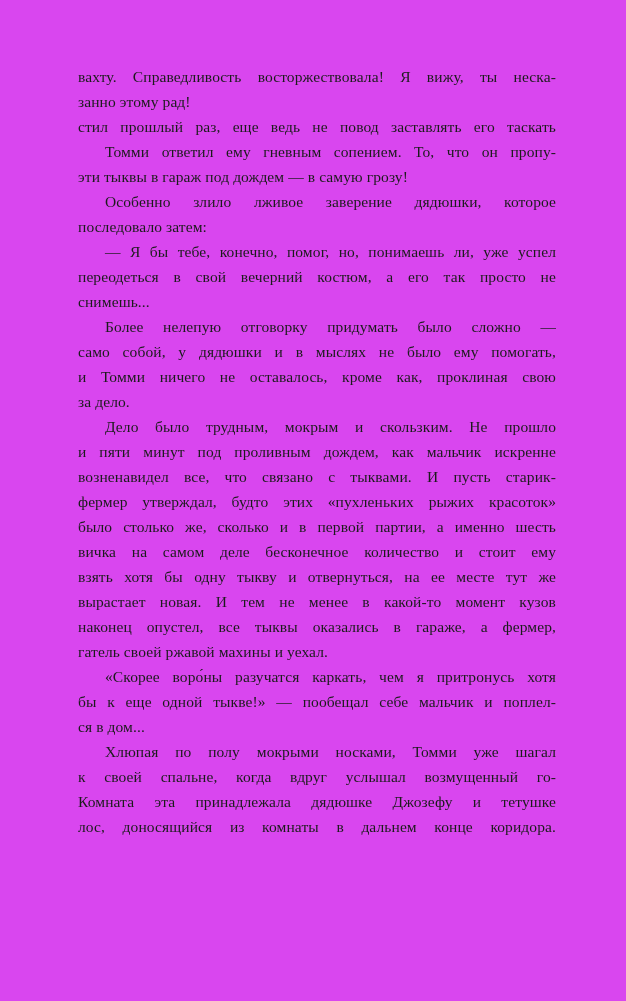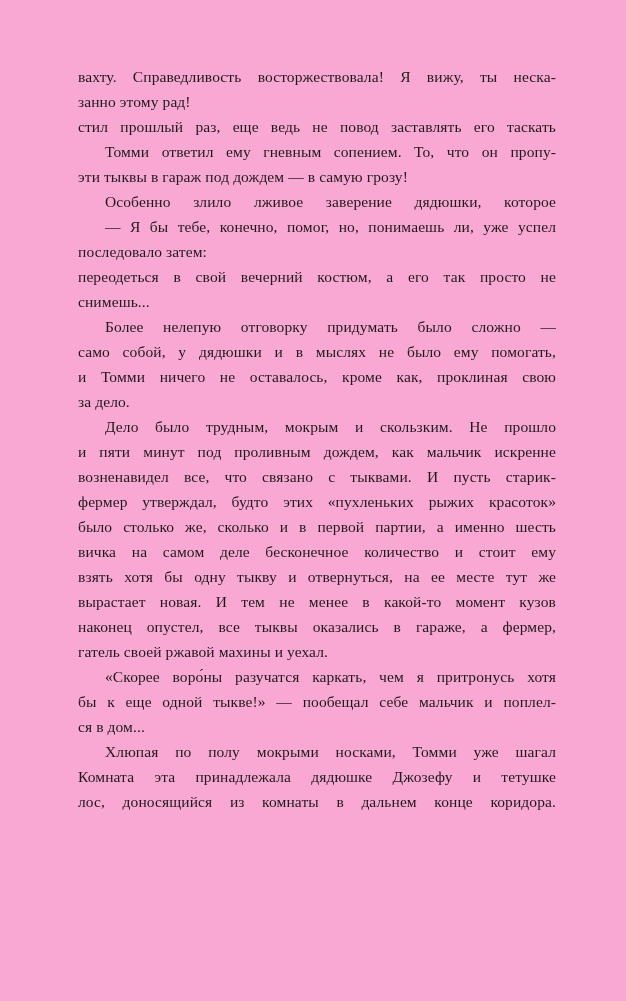--- a/index.html
+++ b/index.html
@@ -4,21 +4,21 @@
 <style>
   html, body {
     margin: 0;
     padding: 0;
     background: #e8e8e8;
   }
   .book-page {
     position: relative;
     width: 626px;
     height: 1001px;
-    background: #f9a8d4;
+    background: #d946ef;
     margin: 0 auto;
     overflow: hidden;
   }
   .text-block {
     position: absolute;
     left: 78px;
     top: 64px;
     width: 478px;
     font-family: "Liberation Serif", "DejaVu Serif", serif;
     font-size: 15.5px;
@@ -44,38 +44,39 @@
 <body>
 
 <div class="book-page">
   <div class="text-block">
       <div class="text-line">вахту. Справедливость восторжествовала! Я вижу, ты неска-</div>
       <div class="text-line para-end">занно этому рад!</div>
       <div class="text-line">стил прошлый раз, еще ведь не повод заставлять его таскать</div>
       <div class="text-line indent">Томми ответил ему гневным сопением. То, что он пропу-</div>
       <div class="text-line para-end">эти тыквы в гараж под дождем — в самую грозу!</div>
       <div class="text-line indent">Особенно злило лживое заверение дядюшки, которое</div>
+      <div class="text-line para-end">последовало затем:</div>
       <div class="text-line indent">— Я бы тебе, конечно, помог, но, понимаешь ли, уже успел</div>
-      <div class="text-line para-end">последовало затем:</div>
       <div class="text-line">переодеться в свой вечерний костюм, а его так просто не</div>
       <div class="text-line para-end">снимешь...</div>
       <div class="text-line indent">Более нелепую отговорку придумать было сложно —</div>
       <div class="text-line">само собой, у дядюшки и в мыслях не было ему помогать,</div>
       <div class="text-line">и Томми ничего не оставалось, кроме как, проклиная свою</div>
       <div class="text-line para-end">за дело.</div>
       <div class="text-line indent">Дело было трудным, мокрым и скользким. Не прошло</div>
       <div class="text-line">и пяти минут под проливным дождем, как мальчик искренне</div>
       <div class="text-line">возненавидел все, что связано с тыквами. И пусть старик-</div>
       <div class="text-line">фермер утверждал, будто этих «пухленьких рыжих красоток»</div>
       <div class="text-line">было столько же, сколько и в первой партии, а именно шесть</div>
       <div class="text-line">вичка на самом деле бесконечное количество и стоит ему</div>
       <div class="text-line">взять хотя бы одну тыкву и отвернуться, на ее месте тут же</div>
       <div class="text-line">вырастает новая. И тем не менее в какой-то момент кузов</div>
       <div class="text-line">наконец опустел, все тыквы оказались в гараже, а фермер,</div>
       <div class="text-line para-end">гатель своей ржавой махины и уехал.</div>
       <div class="text-line indent">«Скорее воро́ны разучатся каркать, чем я притронусь хотя</div>
       <div class="text-line">бы к еще одной тыкве!» — пообещал себе мальчик и поплел-</div>
       <div class="text-line para-end">ся в дом...</div>
       <div class="text-line indent">Хлюпая по полу мокрыми носками, Томми уже шагал</div>
+      <div class="text-line">к своей спальне, когда вдруг услышал возмущенный го-</div>
       <div class="text-line">Комната эта принадлежала дядюшке Джозефу и тетушке</div>
       <div class="text-line">лос, доносящийся из комнаты в дальнем конце коридора.</div>
     </div>
 </div>
 
 </body></html>

